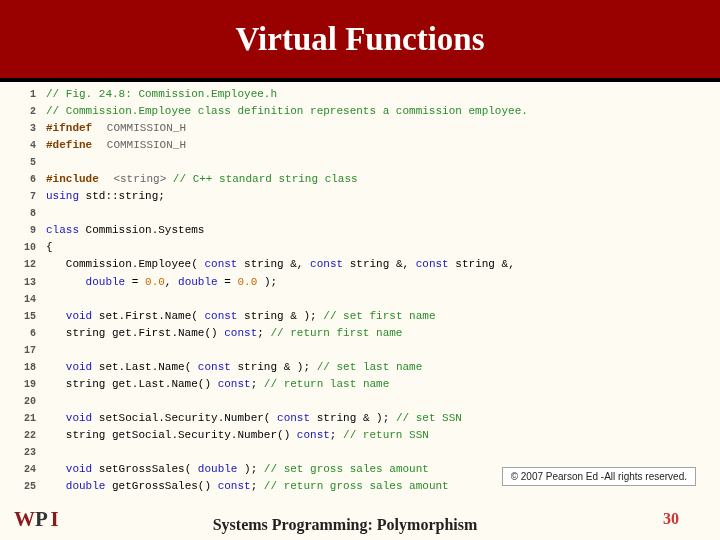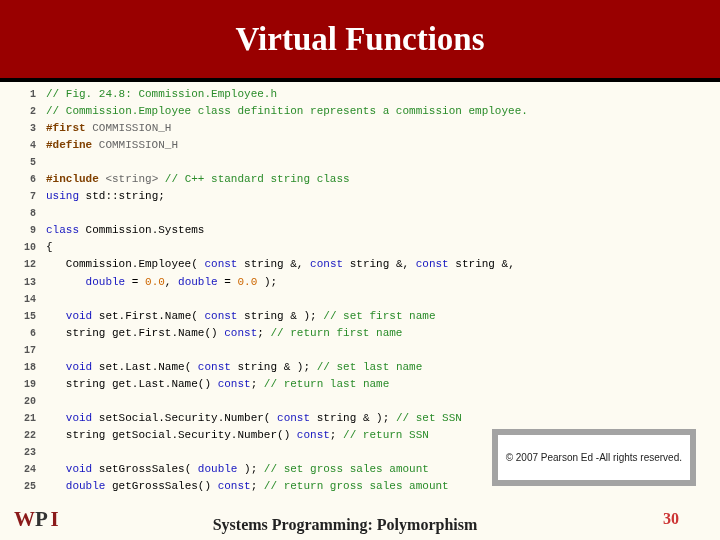--- a/index.html
+++ b/index.html
@@ -40,32 +40,32 @@
     font-weight: bold;
     width: 22px;
     text-align: right;
     margin-right: 10px;
     font-size: 10px;
   }
   .code-text { white-space: pre; }
   .c-comment { color: #2A8C2A; }
   .c-pp { color: #804000; font-weight: bold; }
   .c-kw { color: #1515C0; }
-  .c-str { color: #666; }
+  .c-str { color: #666; margin-left: 8px; }
   .c-id { color: #000; }
   .c-num { color: #CC6600; }
   .copyright {
     position: absolute;
     right: 24px;
     bottom: 54px;
-    border: 6px solid #a3a3a3;
+    border: 1px solid #a3a3a3;
     background: #fff;
     font-family: Arial, sans-serif;
     font-size: 10px;
-    padding: 17px 8px;
+    padding: 3px 8px;
     color: #222;
   }
   .footer {
     position: absolute;
     bottom: 0;
     left: 0;
     right: 0;
     height: 42px;
     display: flex;
     align-items: center;
@@ -109,21 +109,21 @@
     <div class="code-line">
       <span class="lineno">1</span>
       <span class="code-text"><span class="c-comment">// Fig. 24.8: Commission.Employee.h</span></span>
     </div>
     <div class="code-line">
       <span class="lineno">2</span>
       <span class="code-text"><span class="c-comment">// Commission.Employee class definition represents a commission employee.</span></span>
     </div>
     <div class="code-line">
       <span class="lineno">3</span>
-      <span class="code-text"><span class="c-pp">#first </span><span class="c-str">COMMISSION_H</span></span>
+      <span class="code-text"><span class="c-pp">#ifndef </span><span class="c-str">COMMISSION_H</span></span>
     </div>
     <div class="code-line">
       <span class="lineno">4</span>
       <span class="code-text"><span class="c-pp">#define </span><span class="c-str">COMMISSION_H</span></span>
     </div>
     <div class="code-line">
       <span class="lineno">5</span>
       <span class="code-text">&nbsp;</span>
     </div>
     <div class="code-line">

